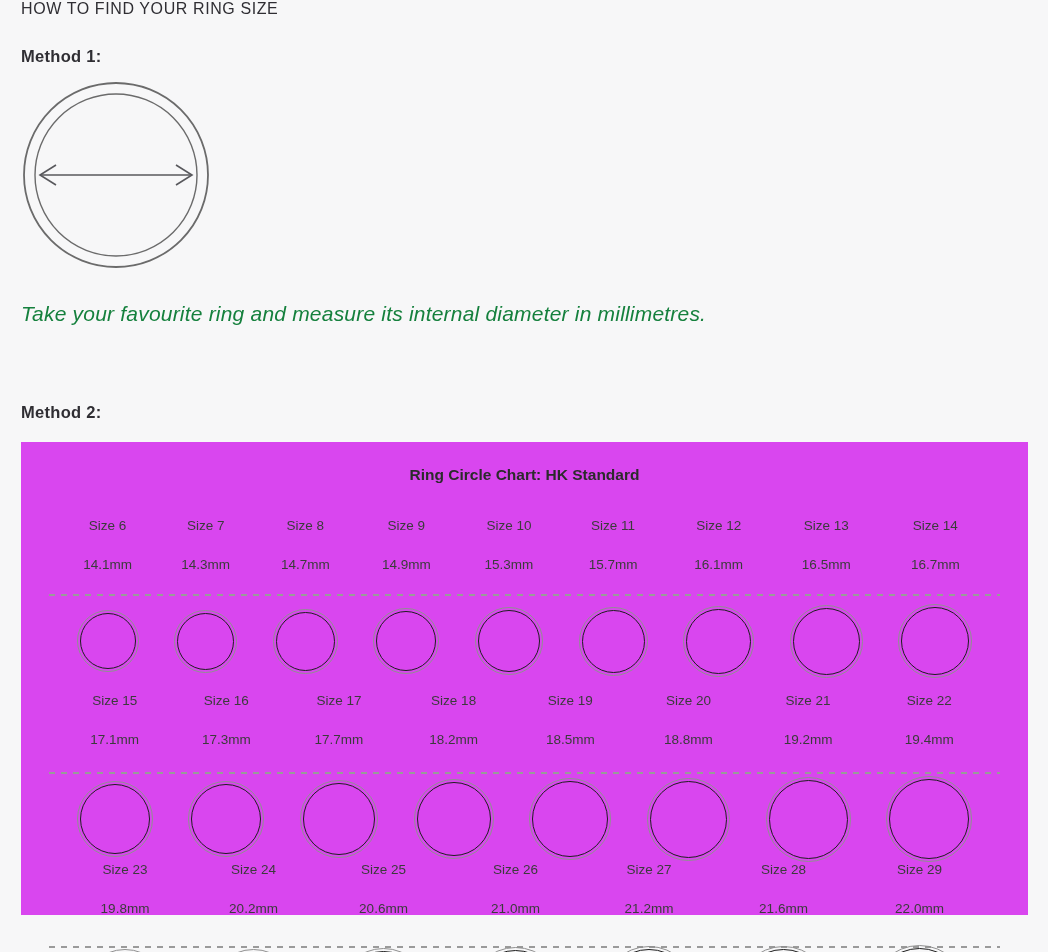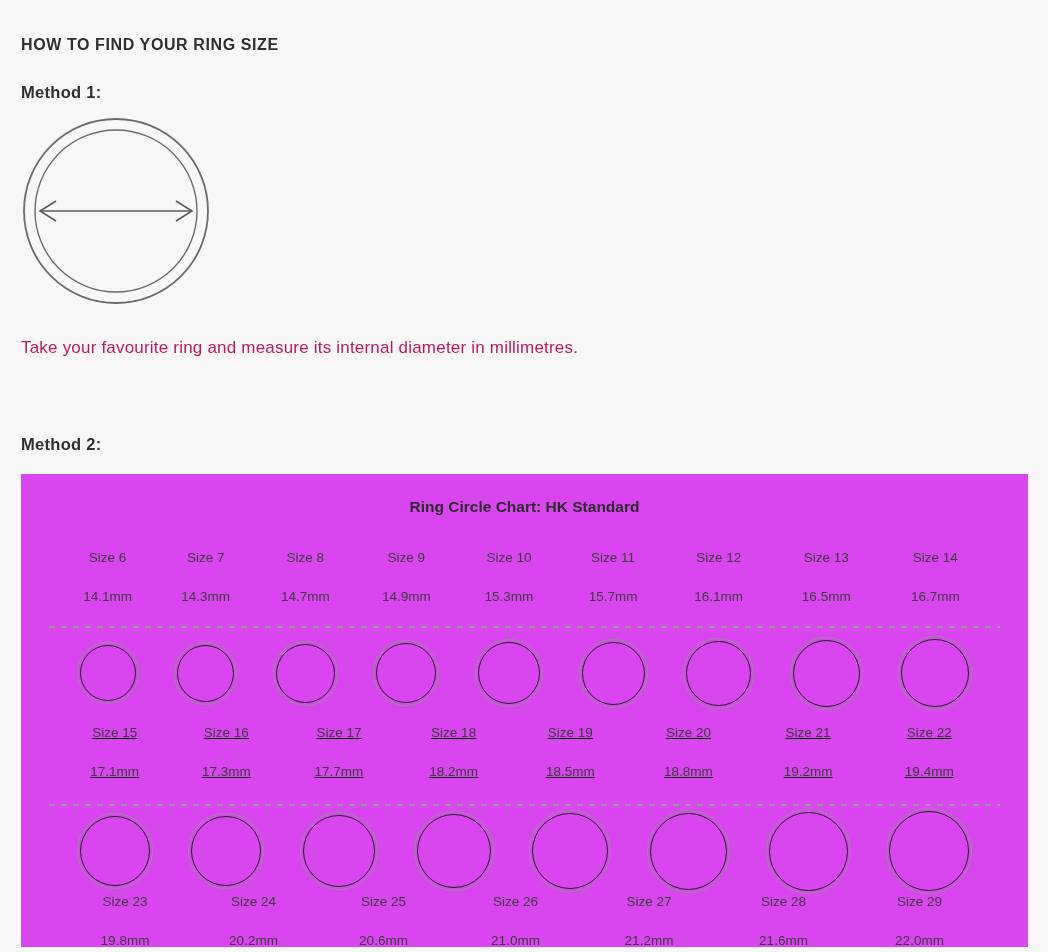--- a/index.html
+++ b/index.html
@@ -6,39 +6,39 @@
   body {
     width: 1048px;
     height: 952px;
     background: #f7f7f8;
     font-family: "Liberation Sans", sans-serif;
     overflow: hidden;
   }
   .page { padding: 0 20px 0 21px; }
 
   .page-title {
-    padding-top: 36px;
     font-size: 16px;
-    font-weight: bold;
+    font-weight: normal;
     letter-spacing: 0.6px;
     color: #2f2e33;
   }
   .method-label {
     margin-top: 29px;
     font-size: 16.5px;
     font-weight: bold;
     letter-spacing: 0.3px;
     color: #2f2e33;
   }
   .ring-illustration { margin-top: 14px; display: block; }
   .caption {
     margin-top: 32px;
-    font-size: 17px;
+    font-size: 21px;
     letter-spacing: 0.2px;
-    color: #be185d;
+    color: #15803d;
+    font-style: italic;
   }
   .method2 { margin-top: 77px; }
 
   .chart-box {
     margin-top: 20px;
     width: 1007px;
     height: 473px;
     background: #d946ef;
   }
   .chart-title {
@@ -197,21 +197,21 @@
           <div class="ring-item">
             <div class="ring-size-label">Size 14</div>
             <div class="ring-mm-label">16.7mm</div>
             <div class="circle-box" style="height: 80px;">
               <div class="ring-outer" style="width: 74px; height: 74px;">
                 <div class="ring-inner"></div>
               </div>
             </div>
           </div>
         </div>
-        <div class="ring-row" style="margin-top: 12px; text-decoration: underline;">
+        <div class="ring-row" style="margin-top: 12px;">
           <div class="dash-line" style="top: 79px;"></div>
           <div class="ring-item">
             <div class="ring-size-label">Size 15</div>
             <div class="ring-mm-label">17.1mm</div>
             <div class="circle-box" style="height: 86px;">
               <div class="ring-outer" style="width: 76px; height: 76px;">
                 <div class="ring-inner"></div>
               </div>
             </div>
           </div>

